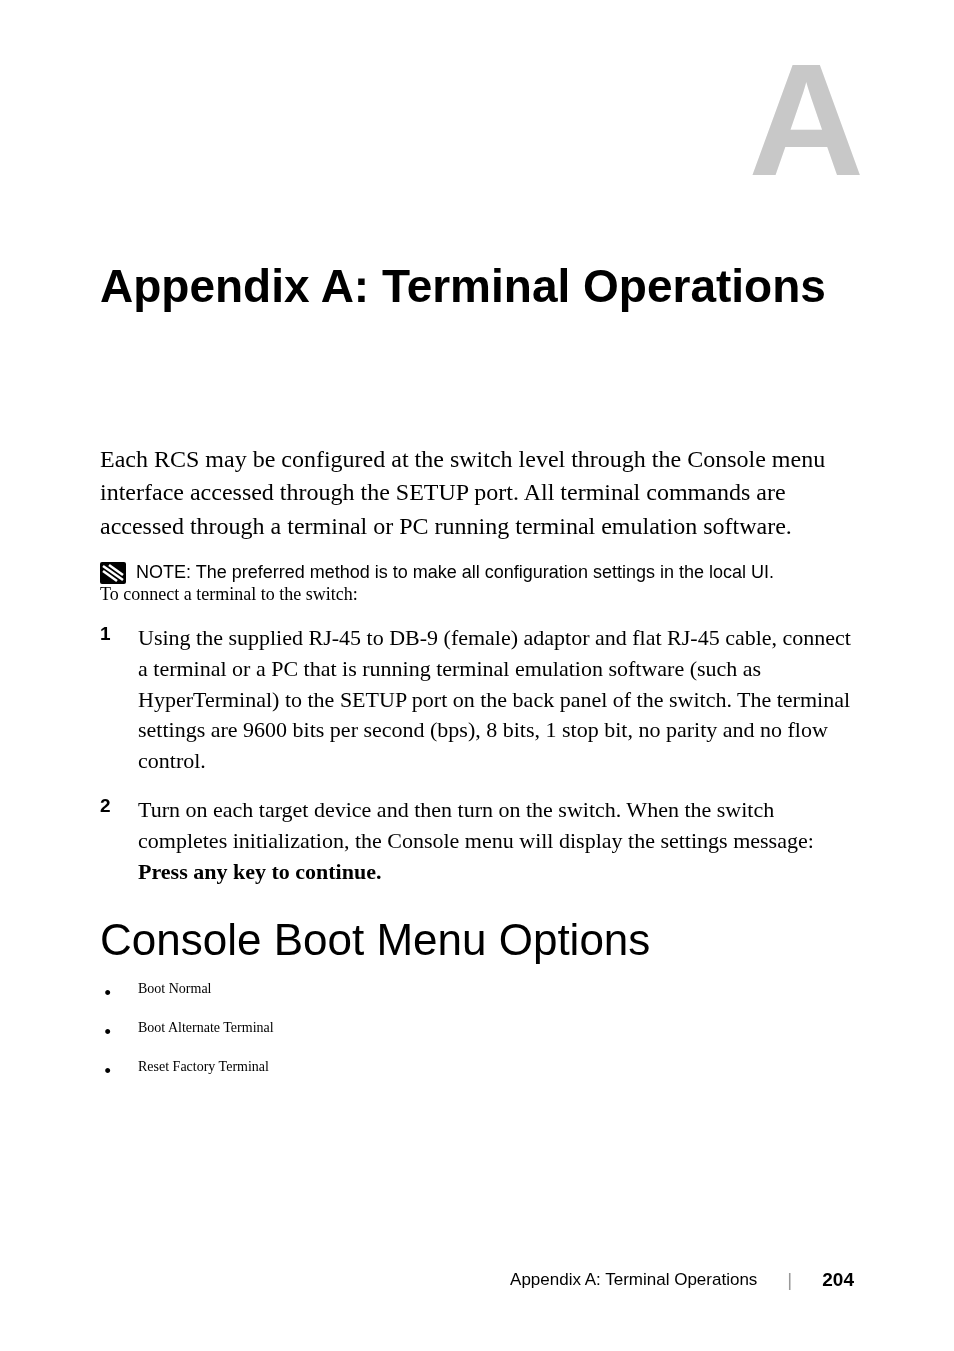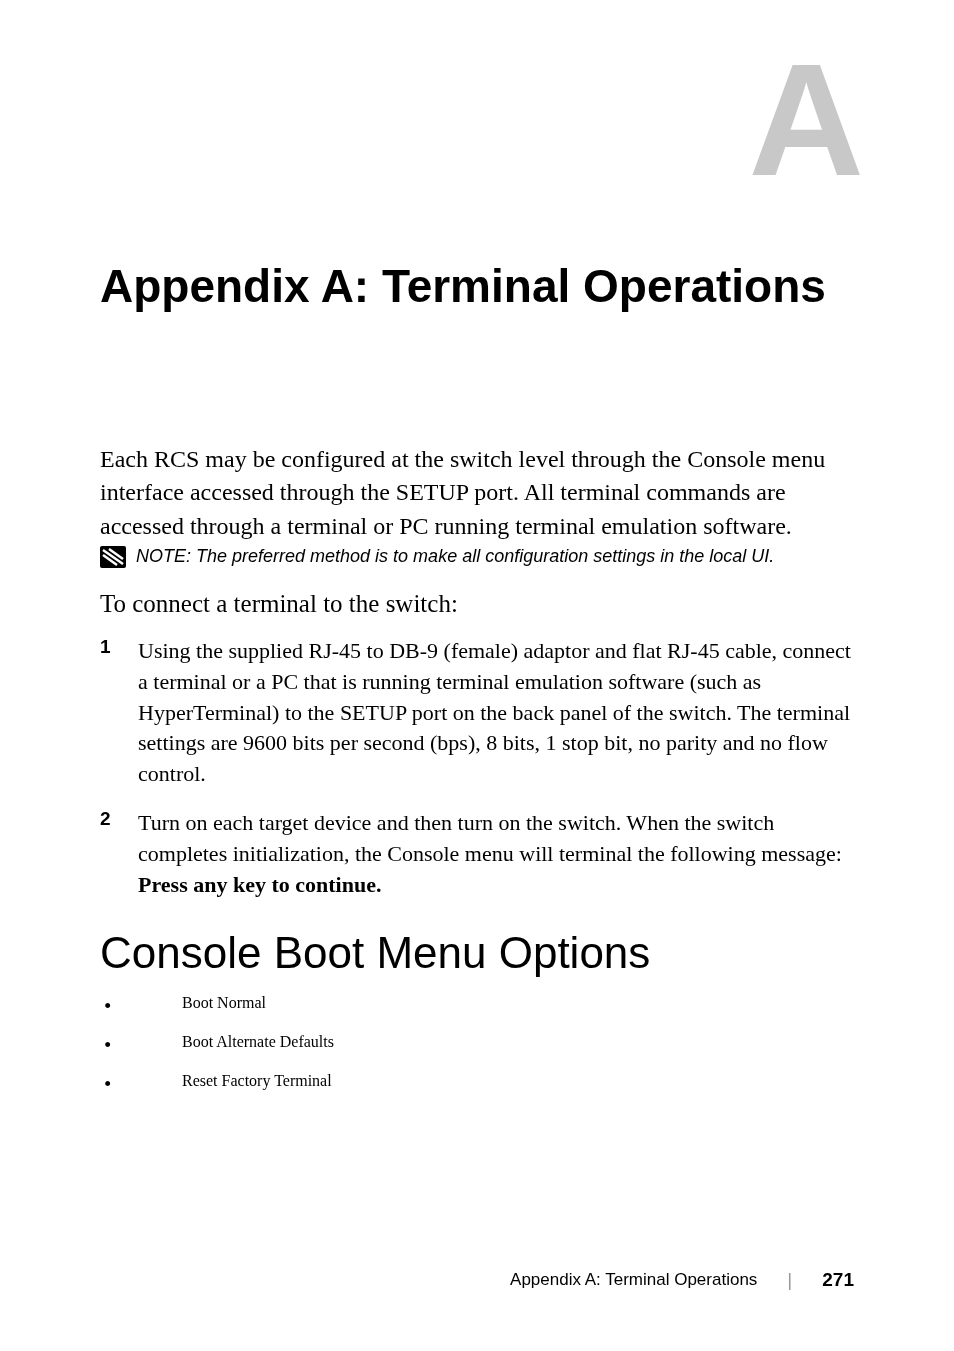--- a/index.html
+++ b/index.html
@@ -40,41 +40,40 @@
     }
     .intro {
       font-family: Georgia, 'Times New Roman', serif;
       font-size: 24px;
       margin-top: 130px;
       line-height: 1.4;
     }
     .note-block {
       display: flex;
       align-items: flex-start;
+      margin-top: 16px;
       gap: 10px;
-      font-style: italic;
     }
     .note-icon {
       flex-shrink: 0;
       width: 26px;
       height: 22px;
       margin-top: 2px;
     }
     .note-text {
       font-family: Arial, Helvetica, sans-serif;
       font-size: 18px;
       line-height: 1.35;
     }
     .note-label {
       font-weight: normal;
     }
     .connect-intro {
       font-family: Georgia, 'Times New Roman', serif;
-      font-size: 25px;
-      margin-top: 22px;
+      font-size: 18px;
     }
     .num-list {
       margin-top: 18px;
     }
     .num-item {
       display: flex;
       margin-bottom: 18px;
     }
     .num-marker {
       font-family: Arial, Helvetica, sans-serif;
@@ -112,22 +111,21 @@
     }
     .bullet-marker {
       width: 38px;
       flex-shrink: 0;
       font-size: 21px;
       text-align: left;
       padding-left: 4px;
     }
     .bullet-content {
       font-family: Georgia, 'Times New Roman', serif;
-      font-size: 16px;
-      margin-left: 44px;
+      font-size: 14px;
     }
     .footer {
       position: absolute;
       bottom: 60px;
       right: 100px;
       display: flex;
       align-items: center;
       font-family: Arial, Helvetica, sans-serif;
       font-size: 17px;
     }
@@ -171,41 +169,41 @@
   <p class="connect-intro">To connect a terminal to the switch:</p>
 
   <div class="num-list">
     <div class="num-item">
       <div class="num-marker">1</div>
       <div class="num-content">Using the supplied RJ-45 to DB-9 (female) adaptor and flat RJ-45 cable, connect a terminal or a PC that is running terminal emulation software (such as HyperTerminal) to the SETUP port on the back panel of the switch. The terminal settings are 9600 bits per second (bps), 8 bits, 1 stop bit, no parity and no flow control.</div>
     </div>
     <div class="num-item">
       <div class="num-marker">2</div>
       <div class="num-content">
-        <span>Turn on each target device and then turn on the switch. When the switch completes initialization, the Console menu will terminal the following message: </span><span class="bold-inline">Press any key to continue.</span>
+        <span>Turn on each target device and then turn on the switch. When the switch completes initialization, the Console menu will display the settings message: </span><span class="bold-inline">Press any key to continue.</span>
       </div>
     </div>
   </div>
 
   <h2 class="section-heading">Console Boot Menu Options</h2>
 
 
   <div class="bullet-list">
     <div class="bullet-item">
       <div class="bullet-marker">•</div>
       <div class="bullet-content">Boot Normal</div>
     </div>
     <div class="bullet-item">
       <div class="bullet-marker">•</div>
-      <div class="bullet-content">Boot Alternate Defaults</div>
+      <div class="bullet-content">Boot Alternate Terminal</div>
     </div>
     <div class="bullet-item">
       <div class="bullet-marker">•</div>
       <div class="bullet-content">Reset Factory Terminal</div>
     </div>
   </div>
 
   <div class="footer">
     <span class="footer-text">Appendix A: Terminal Operations</span>
     <span class="footer-divider">|</span>
-    <span class="footer-page">271</span>
+    <span class="footer-page">204</span>
   </div>
 </div>
 
 </body></html>

